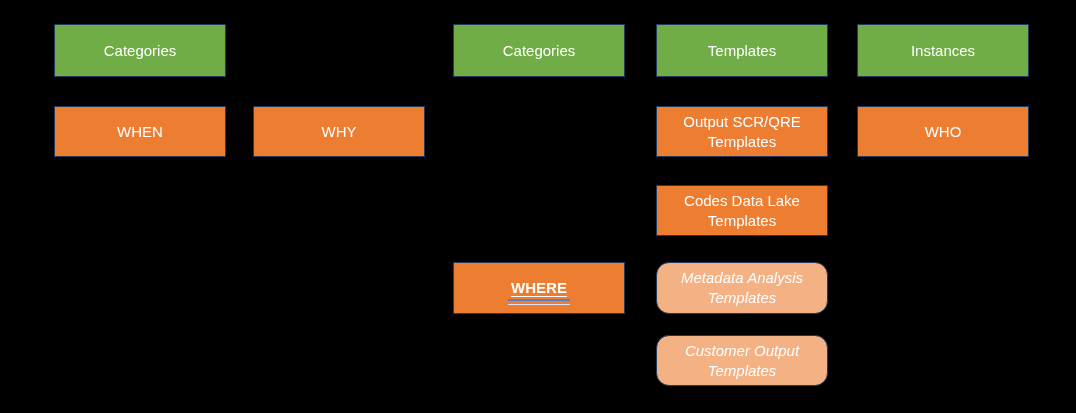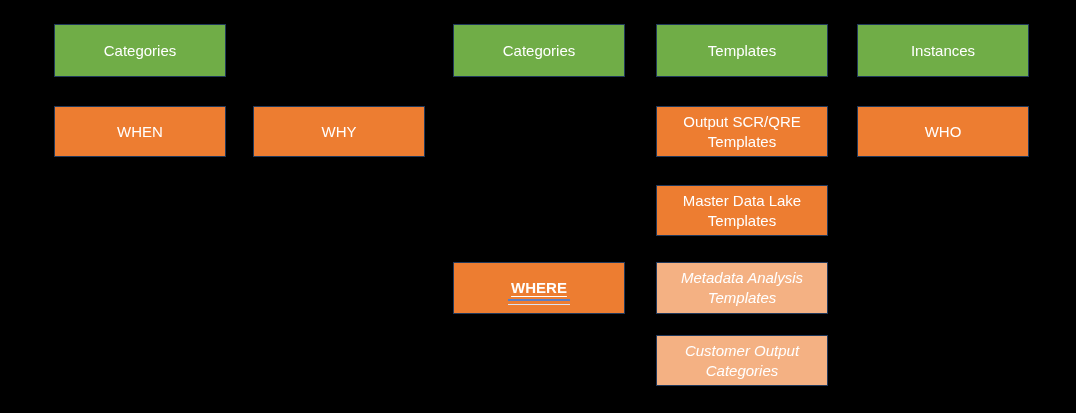--- a/index.html
+++ b/index.html
@@ -55,20 +55,21 @@
   .row-1 { top: 106px; height: 51px; }
   .row-2 { top: 185px; height: 51px; }
   .row-3 { top: 262px; height: 52px; }
   .row-4 { top: 335px; height: 51px; }
 
   .header { background: var(--green); }
   .item   { background: var(--orange); }
   .item.light {
     background: var(--light-orange);
     font-style: italic;
+    border-radius: 13px;
   }
 
   .link {
     position: relative;
     display: inline-block;
     text-decoration: underline;
     text-decoration-thickness: 1px;
     text-underline-offset: 3px;
     cursor: pointer;
     font-weight: bold;
@@ -97,21 +98,21 @@
     </div>
     <div class="column col-2">
       <div class="box header row-0">Categories</div>
       <div class="box item row-3">
         <span class="link">WHERE</span>
       </div>
     </div>
     <div class="column col-3">
       <div class="box header row-0">Templates</div>
       <div class="box item row-1">Output SCR/QRE Templates</div>
-      <div class="box item row-2">Master Data Lake Templates</div>
+      <div class="box item row-2">Codes Data Lake Templates</div>
       <div class="box item row-3 light">Metadata Analysis Templates</div>
-      <div class="box item row-4 light">Customer Output Categories</div>
+      <div class="box item row-4 light">Customer Output Templates</div>
     </div>
     <div class="column col-4">
       <div class="box header row-0">Instances</div>
       <div class="box item row-1">WHO</div>
     </div>
   </div>
 
 </body></html>

